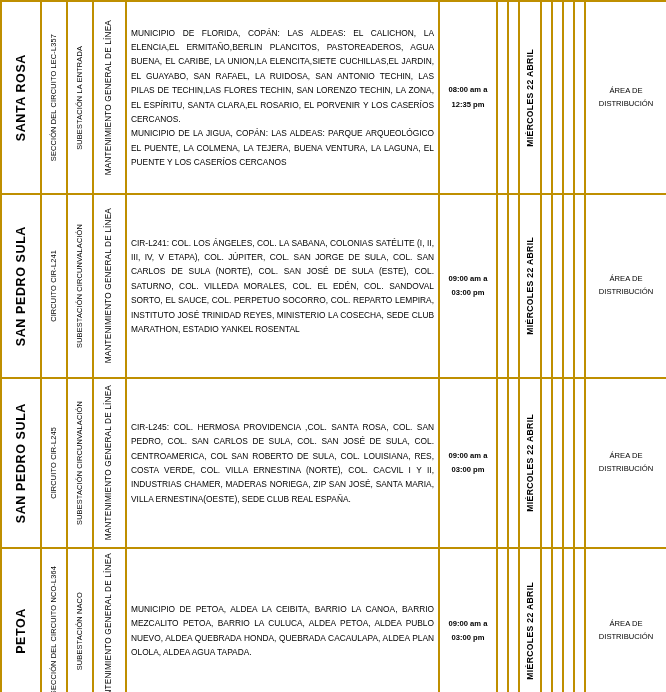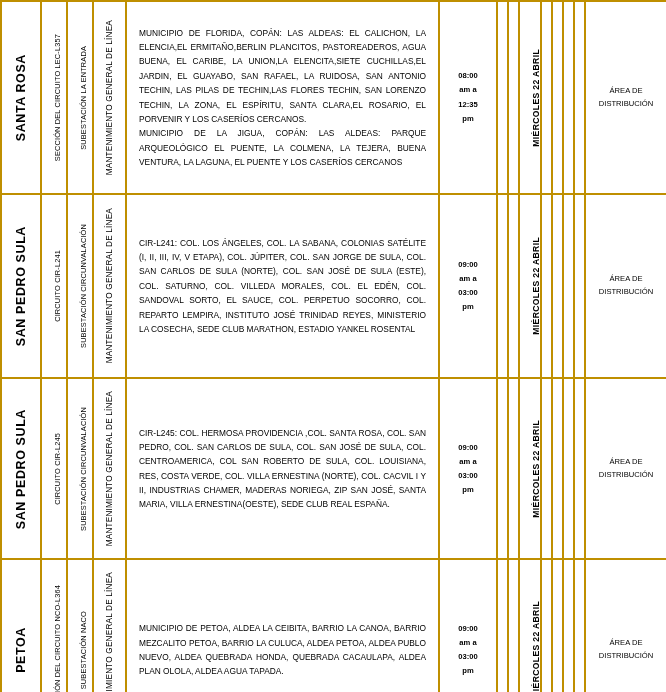--- a/index.html
+++ b/index.html
@@ -28,21 +28,21 @@
     width: 666px;
     height: 687px;
     border-top: 2px solid #BF8F00;
     border-left: 2px solid #BF8F00;
     border-right: 2px solid #BF8F00;
     border-bottom: 2px solid #BF8F00;
   }
 
   table.grid td {
     border: 2px solid #BF8F00;
-    padding: 12px;
+    padding: 4px;
     vertical-align: middle;
     background: #ffffff;
     box-sizing: border-box;
   }
 
   
   td.c-dept, td.c-circuit, td.c-substation, td.c-work {
     background: #FBE2D5;
   }
 

